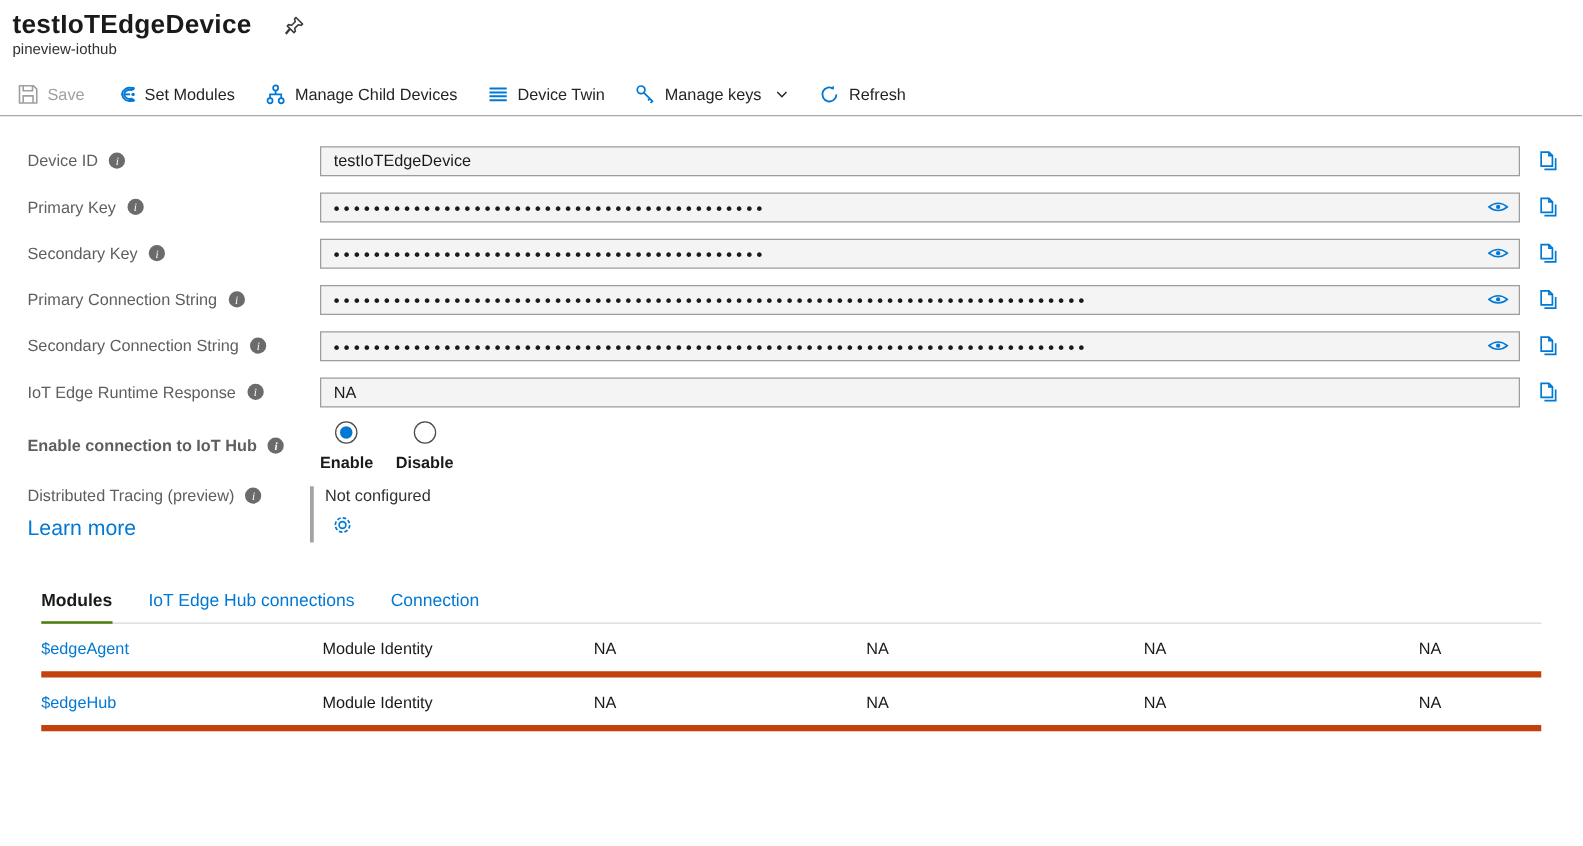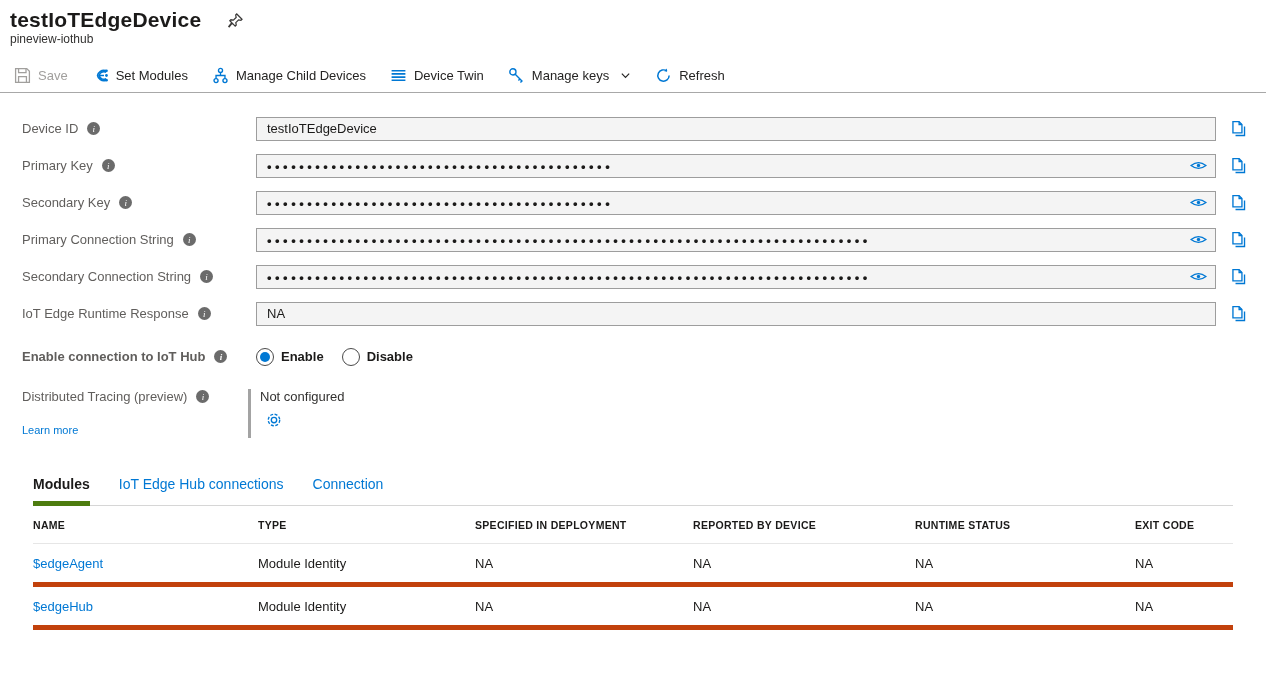--- a/index.html
+++ b/index.html
@@ -34,38 +34,38 @@
   .finput { position:relative; width:960px; }
   .finput input { width:100%; height:24px; background:#f4f4f4; border:1px solid #9d9d9d;
     font-size:13px; color:#1b1a19; padding:0 34px 0 10px;
     font-family:"Liberation Sans", sans-serif; }
   .finput input.masked { font-weight:bold; letter-spacing:3.5px; font-size:13px; padding-top:2px; }
   .eye { position:absolute; right:9px; top:5px; cursor:pointer; display:inline-flex; }
   .copy { margin-left:13px; cursor:pointer; display:inline-flex; }
 
   .radio-row { display:flex; align-items:center; height:37px; margin-top:6px;font-weight:bold; }
   .radios { display:flex; align-items:center; gap:18px; font-size:13px; color:#1b1a19; }
-  .radio { display:flex; align-items:center; gap:7px; cursor:pointer; }
+  .radio { display:flex; align-items:center; gap:7px; cursor:pointer;flex-direction:column; }
   .rcirc { width:18px; height:18px; border:1px solid #4a4a4a; border-radius:50%;
     display:flex; align-items:center; justify-content:center; background:#fff; flex:none; }
   .rdot { width:10px; height:10px; border-radius:50%; background:#0078d4; }
 
   .dt-row { display:flex; margin-top:14px; }
   .dt-left { width:248px; padding-left:22px; }
   .dt-label { display:flex; align-items:center; font-size:13px; color:#605e5c; }
-  .dt-learn { display:inline-block; margin-top:20px; font-size:11px; color:#0078d4;
+  .dt-learn { display:inline-block; margin-top:9px; font-size:17px; color:#0078d4;
     cursor:pointer; text-decoration:none; }
   .dt-right { border-left:3px solid #a3a3a3; padding-left:9px; margin-left:0; }
   .dt-status { font-size:13px; color:#323130; }
   .dt-gear { margin-top:7px; margin-left:5px; cursor:pointer; display:inline-flex; }
 
   
   .tabs { display:flex; gap:29px; margin:38px 33px 0 33px; border-bottom:1px solid #d6d6d6; }
   .tab { font-size:14px; padding-bottom:9px; cursor:pointer; color:#0078d4; }
-  .tab.active { color:#1b1a19; font-weight:700; border-bottom:5px solid #4d7c0f; margin-bottom:-1px; }
+  .tab.active { color:#1b1a19; font-weight:700; border-bottom:2px solid #4d7c0f; margin-bottom:-1px; }
 
   
   .tbl { margin:0 33px; }
   .trow { display:grid; grid-template-columns:225px 217px 218px 222px 220px 1fr;
     align-items:center; }
   .thead { height:38px; border-bottom:1px solid #e6e6e6; }
   .thead div { font-size:10.5px; font-weight:700; color:#1b1a19; letter-spacing:.3px; }
   .tdata { height:43px; border-bottom:5px solid #c2410c; font-size:13px; color:#1b1a19; }
   .cell-link { color:#0078d4; cursor:pointer; }
 </style>
@@ -323,28 +323,20 @@
   </div>
 </div>
 
 <div class="tabs">
   <div class="tab active">Modules</div>
   <div class="tab">IoT Edge Hub connections</div>
   <div class="tab">Connection</div>
 </div>
 
 <div class="tbl">
-  <div class="trow thead">
-    <div>NAME</div>
-    <div>TYPE</div>
-    <div>SPECIFIED IN DEPLOYMENT</div>
-    <div>REPORTED BY DEVICE</div>
-    <div>RUNTIME STATUS</div>
-    <div>EXIT CODE</div>
-  </div>
 
   <div class="trow tdata">
     <div class="cell-link">$edgeAgent</div>
     <div>Module Identity</div>
     <div>NA</div>
     <div>NA</div>
     <div>NA</div>
     <div>NA</div>
   </div>
 

